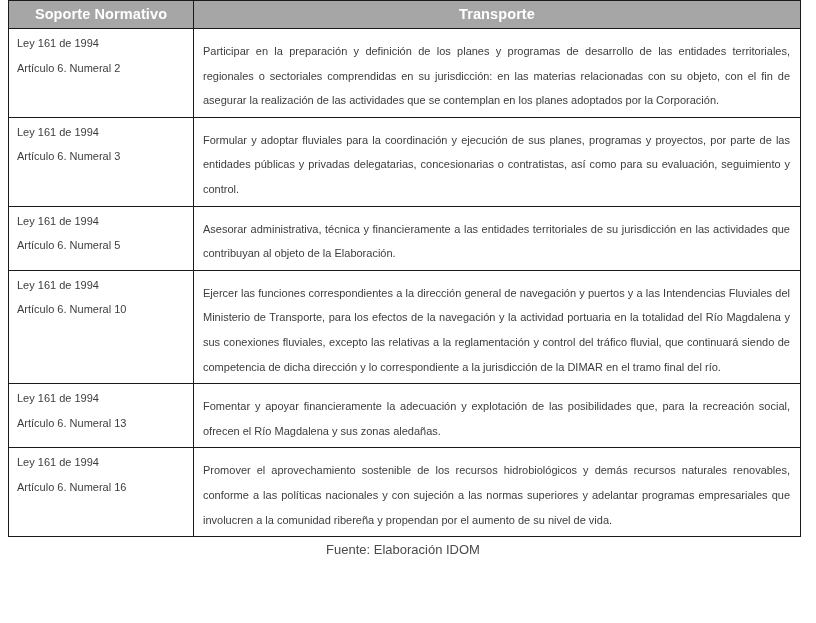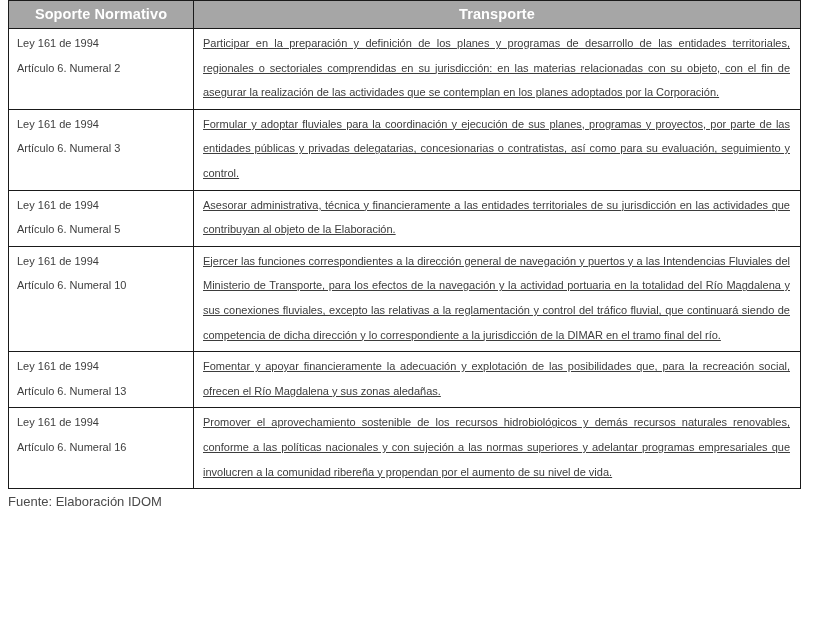--- a/index.html
+++ b/index.html
@@ -49,30 +49,29 @@
     font-size: 11px;
     line-height: 24.6px;
     color: #3d3d3d;
   }
   td.support-cell {
     padding: 2px 5px 4px 8px;
     text-align: left;
     white-space: pre-line;
   }
   td.function-cell {
-    padding: 2px 10px 4px 9px;
+    padding: 10px 10px 4px 9px;
     text-align: justify;
     text-justify: inter-word;
     hyphens: none;
-    text-decoration: underline;
   }
 
   .source-note {
     width: 792px;
-    text-align: left;
+    text-align: center;
     font-size: 13px;
     color: #4a4a4a;
     padding-top: 5px;
     padding-right: 2px;
     box-sizing: border-box;
   }
 </style>
 </head>
 <body>
 

